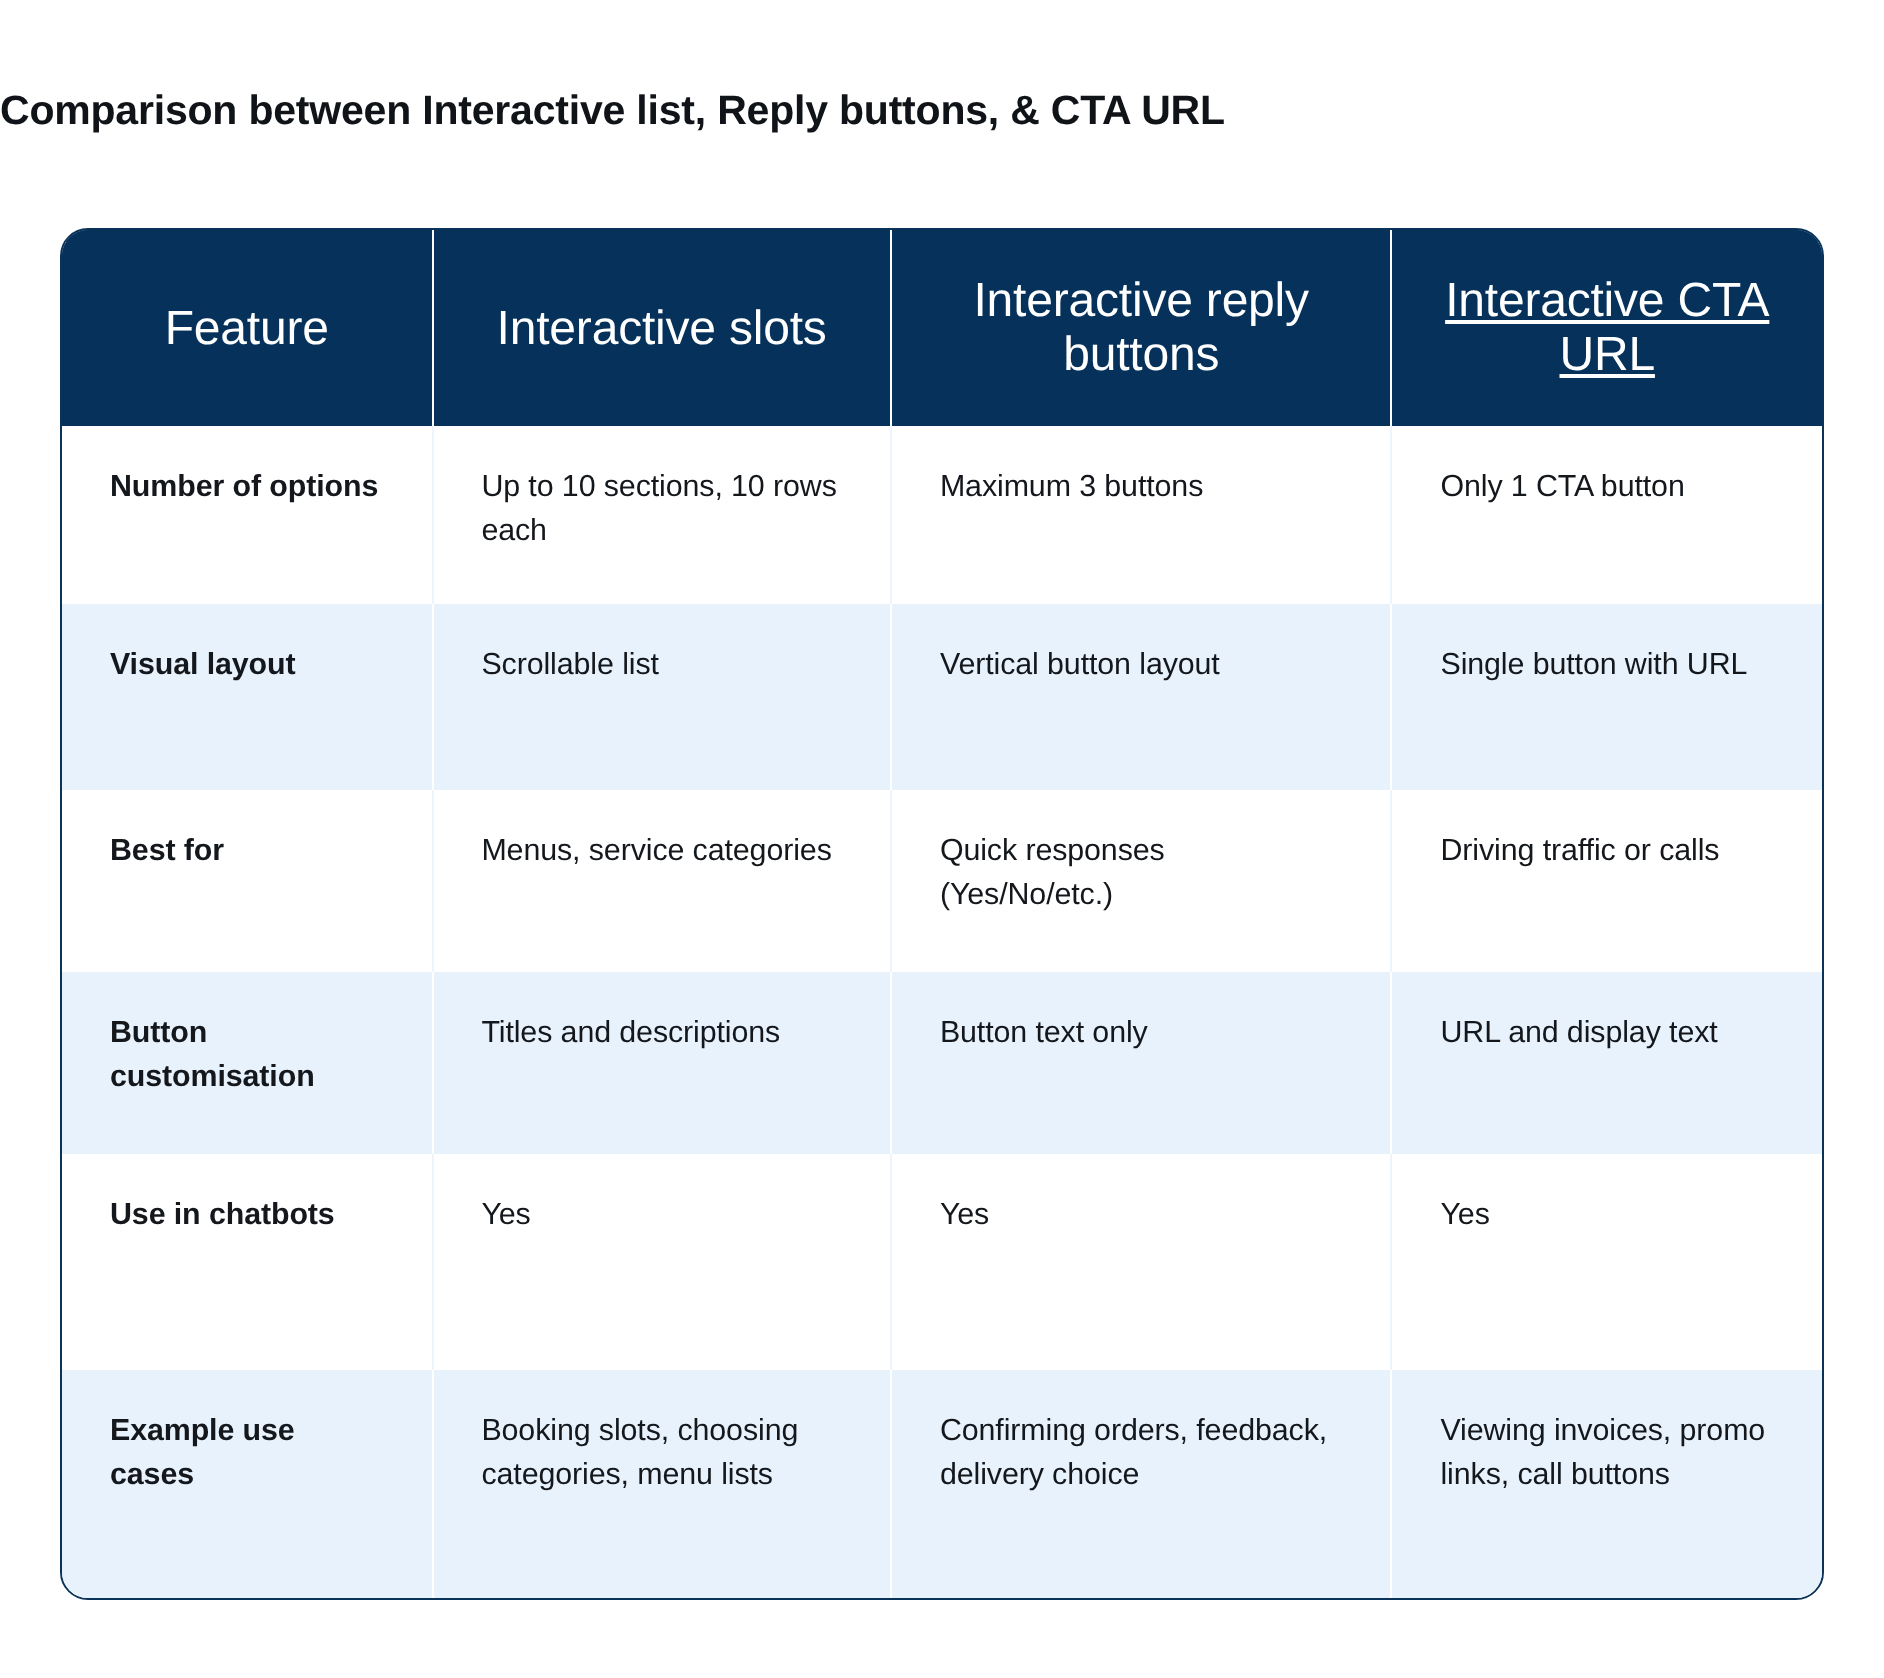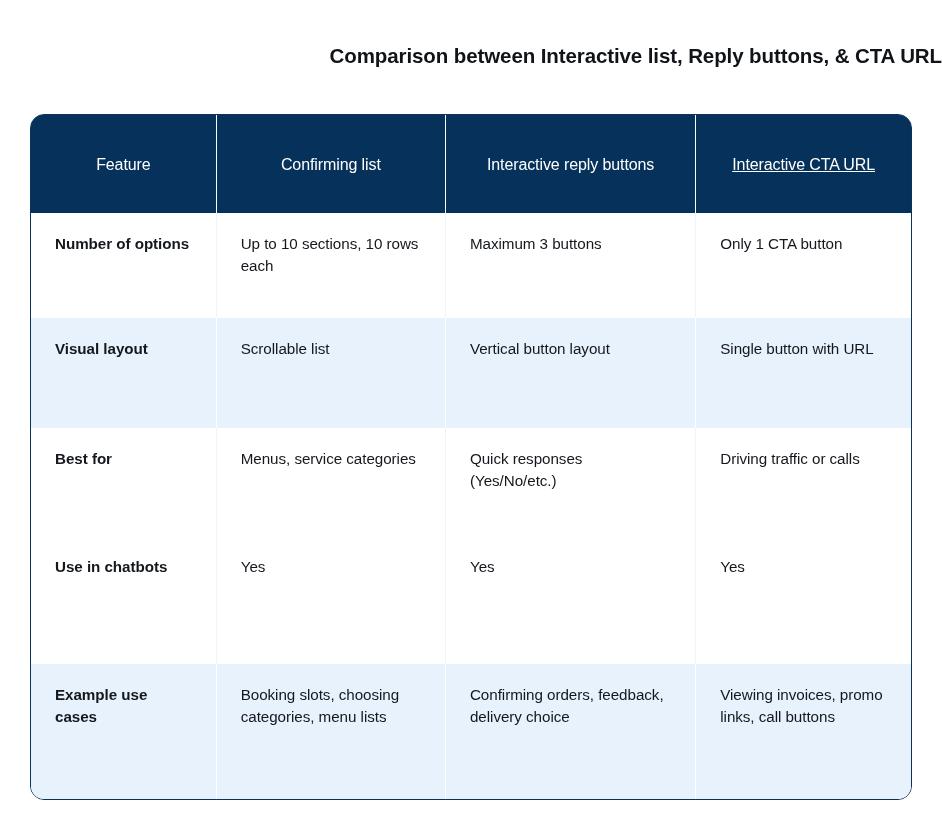--- a/index.html
+++ b/index.html
@@ -20,21 +20,21 @@
     width: 942px;
     height: 839px;
     box-sizing: border-box;
   }
 
   .page-title {
     position: absolute;
     left: 0;
     top: 42px;
     width: 942px;
-    text-align: right;
+    text-align: left;
     font-size: 20.5px;
     font-weight: bold;
     color: #101418;
     letter-spacing: -0.1px;
     line-height: 28px;
   }
 
   .table-wrap {
     position: absolute;
     left: 30px;
@@ -59,21 +59,21 @@
   table.cmp col.c2 { width: 229px; }
   table.cmp col.c3 { width: 250px; }
   table.cmp col.c4 { width: 215px; }
 
   thead tr {
     background: #05315a;
   }
   thead th {
     background: #05315a;
     color: #ffffff;
-    font-size: 16px;
+    font-size: 24px;
     font-weight: 400;
     text-align: center;
     vertical-align: middle;
     padding: 10px 14px;
     height: 98px;
     box-sizing: border-box;
     line-height: 27px;
     border-right: 1.5px solid #ffffff;
     letter-spacing: -0.1px;
   }
@@ -125,21 +125,21 @@
     <table class="cmp">
       <colgroup>
         <col class="c1">
           <col class="c2">
           <col class="c3">
           <col class="c4">
       </colgroup>
       <thead>
         <tr>
           <th>Feature</th>
-          <th>Confirming list</th>
+          <th>Interactive slots</th>
           <th>Interactive reply buttons</th>
           <th>Interactive CTA URL</th>
         </tr>
       </thead>
       <tbody>
 
 
         <tr class="plain r2">
           <td class="feature-cell">Number of options</td>
           <td>Up to 10 sections, 10 rows each</td>
@@ -154,20 +154,26 @@
           <td>Single button with URL</td>
         </tr>
 
         <tr class="plain r4">
           <td class="feature-cell">Best for</td>
           <td>Menus, service categories</td>
           <td>Quick responses (Yes/No/etc.)</td>
           <td>Driving traffic or calls</td>
         </tr>
 
+        <tr class="shade r5">
+          <td class="feature-cell">Button customisation</td>
+          <td>Titles and descriptions</td>
+          <td>Button text only</td>
+          <td>URL and display text</td>
+        </tr>
 
         <tr class="plain r6">
           <td class="feature-cell">Use in chatbots</td>
           <td>Yes</td>
           <td>Yes</td>
           <td>Yes</td>
         </tr>
 
         <tr class="shade r7">
           <td class="feature-cell">Example use cases</td>

